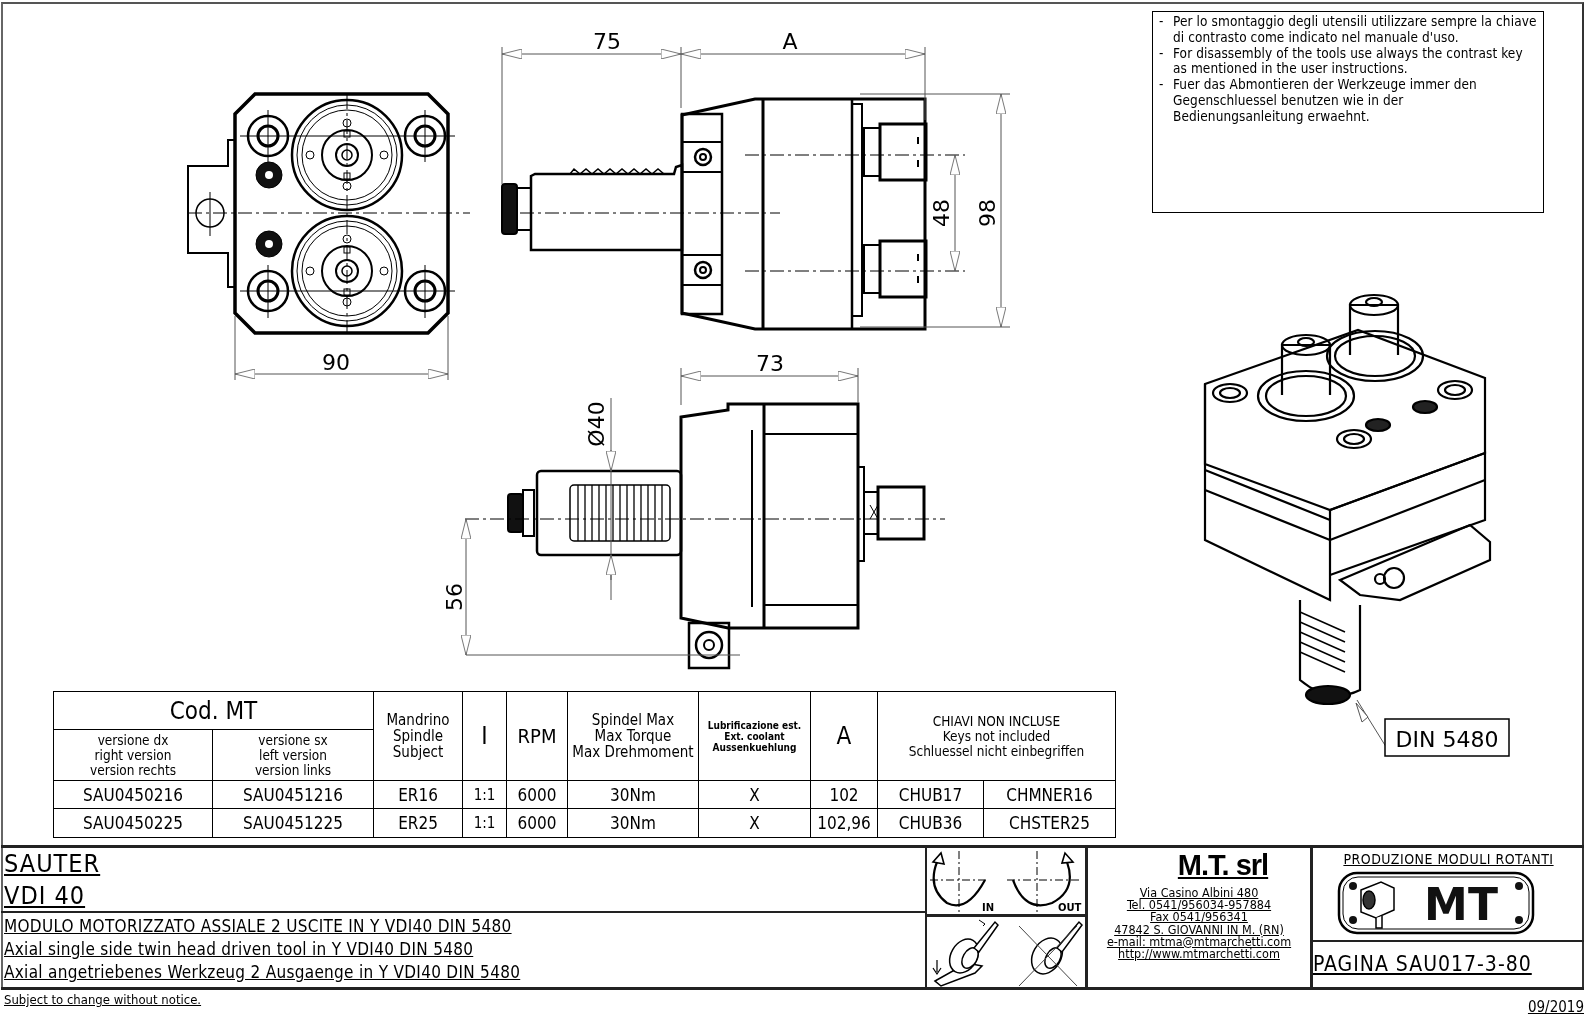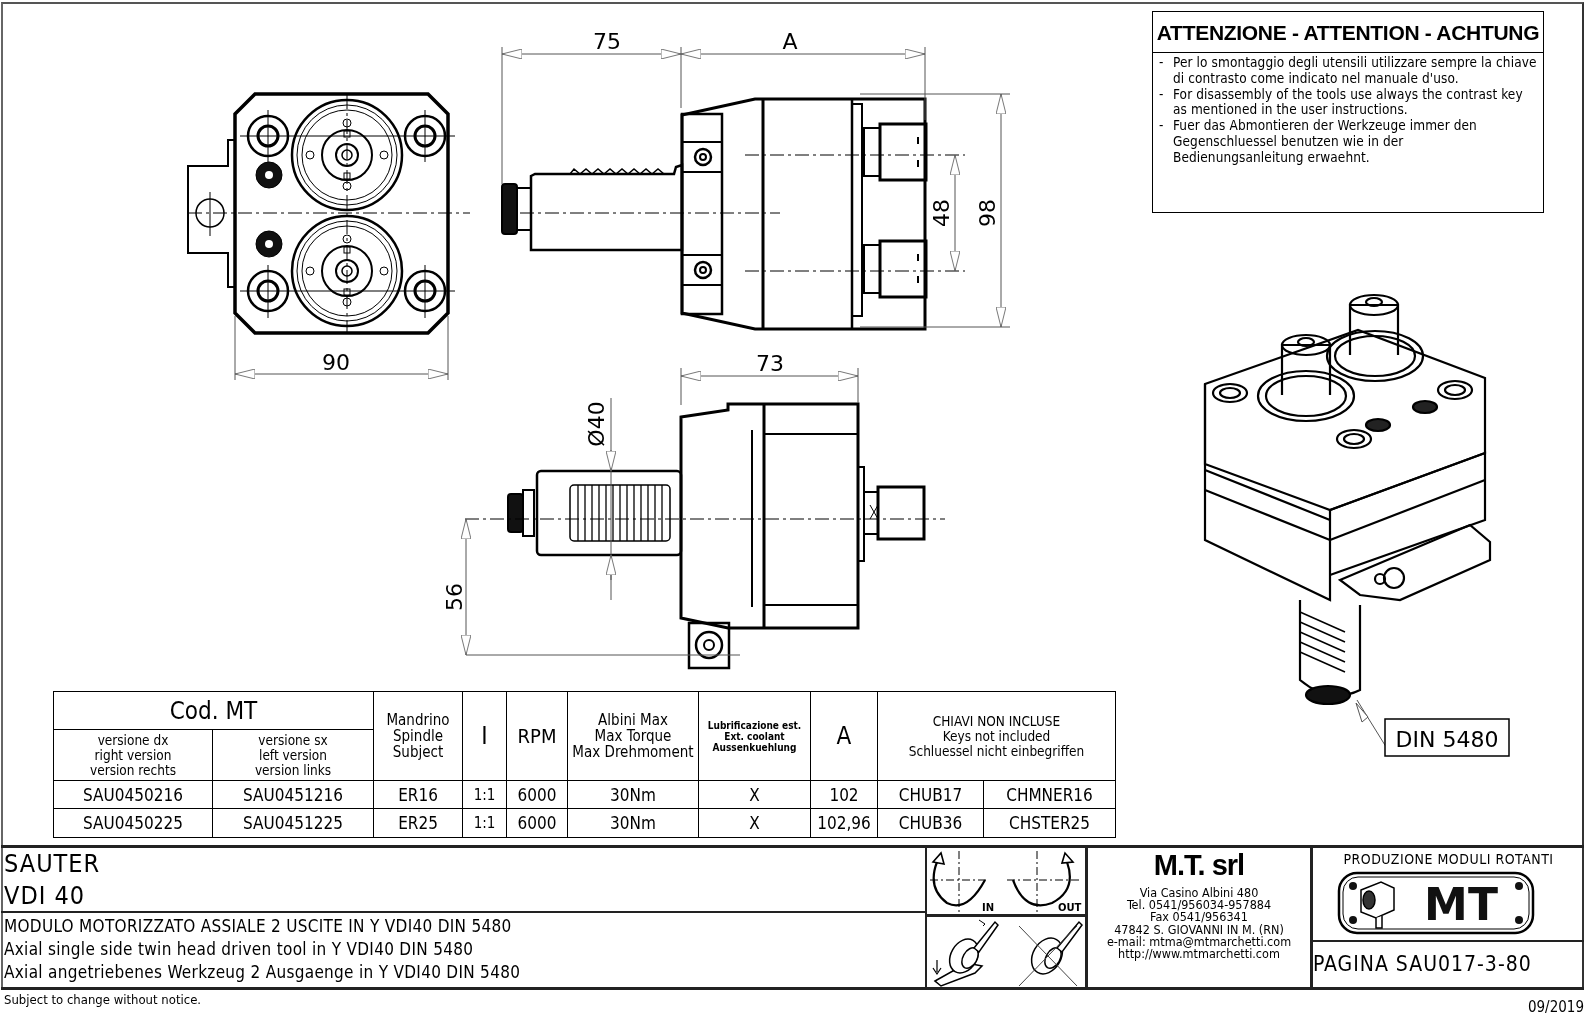--- a/index.html
+++ b/index.html
@@ -22,21 +22,21 @@
   table.spec .big { font-size:24px; }
   table.spec .med { font-size:15px; line-height:16px; }
   table.spec .sm { font-size:13.5px; line-height:15px; }
   table.spec .xs { font-size:10px; line-height:11px; font-weight:bold; }
   table.spec .val { font-size:17px; }
   
   #tb-top { left:1px; top:845px; width:1583px; height:3px; background:#222; }
   #tb-bottom { left:1px; top:987px; width:1583px; height:3px; background:#222; }
   .hline { position:absolute; height:2px; background:#222; }
   .vline { position:absolute; width:3px; background:#222; }
-  .tb-text { position:absolute; white-space:nowrap; }
+  .tb-text { position:absolute; white-space:nowrap;text-decoration:underline; }
   #mt-addr { font-size:12.5px; line-height:12.2px; text-align:center; }
 </style>
 </head>
 <body>
 
 <div id="frame"></div>
 
 <svg class="abs" style="left:0;top:0" width="1592" height="845">
   <defs>
     <marker id="arr" viewBox="0 0 20 10" refX="20" refY="5" markerWidth="20" markerHeight="10" orient="auto-start-reverse" markerUnits="userSpaceOnUse">
@@ -250,21 +250,20 @@
     <g stroke="#555" stroke-width="1">
       <line x1="1357" y1="700" x2="1388" y2="750"></line>
     </g>
     <path d="M1356,703 L1362,722 L1368,717 Z" fill="#fff" stroke="#555" stroke-width="1"></path>
     <rect x="1385" y="719" width="124" height="37" stroke="#000" stroke-width="1.5" fill="#fff"></rect>
     <text x="1447" y="747" font-size="22" fill="#000" stroke="none" text-anchor="middle">DIN 5480</text>
   </g>
 </svg>
 
 <div id="warn" class="abs">
-  <div class="title">ATTENZIONE - ATTENTION - ACHTUNG</div>
   <div class="body">
     <div class="li">
         <span class="dash">-</span>
         <span>Per lo smontaggio degli utensili utilizzare sempre la chiave di contrasto come indicato nel manuale d'uso.</span>
       </div>
     <div class="li">
         <span class="dash">-</span>
         <span>For disassembly of the tools use always the contrast key as mentioned in the user instructions.</span>
       </div>
     <div class="li">
@@ -291,21 +290,21 @@
       <tr style="height:38px">
     <td colspan="2" class="big">Cod. MT</td>
     <td rowspan="2" class="med">
       <div>Mandrino</div>
           <div>Spindle</div>
           <div>Subject</div>
     </td>
     <td rowspan="2" class="big">I</td>
     <td rowspan="2" class="val" style="font-size:20px">RPM</td>
     <td rowspan="2" class="med">
-      <div>Albini Max</div>
+      <div>Spindel Max</div>
           <div>Max Torque</div>
           <div>Max Drehmoment</div>
     </td>
     <td rowspan="2" class="xs">
       <div>Lubrificazione est.</div>
           <div>Ext. coolant</div>
           <div>Aussenkuehlung</div>
     </td>
     <td rowspan="2" class="big">A</td>
     <td rowspan="2" colspan="2" class="sm">
@@ -393,21 +392,21 @@
   </g>
   <g fill="#fff" stroke="#000" stroke-width="1.5">
     <ellipse cx="120" cy="108" rx="14" ry="19" transform="rotate(30 120 108)"></ellipse>
     <ellipse cx="126" cy="110" rx="7" ry="11" transform="rotate(30 126 110)"></ellipse>
     <path d="M130,100 L152,74 L155,77 L135,104 Z"></path>
     <line x1="92" y1="78" x2="150" y2="138" stroke="#444" stroke-width="1"></line>
     <line x1="92" y1="138" x2="150" y2="78" stroke="#444" stroke-width="1"></line>
   </g>
 </svg>
 
-<div class="tb-text" style="left:1088px;top:849px;width:222px;text-align:center;font-family:'Liberation Sans',sans-serif;font-weight:bold;font-size:29px;letter-spacing:-1px;">M.T. srl</div>
+<div class="tb-text" style="left:1088px;top:849px;width:222px;text-align:center;font-family:'Liberation Sans',sans-serif;font-weight:bold;font-size:29px;letter-spacing:-1px;padding-left:24px;">M.T. srl</div>
 <div id="mt-addr" class="tb-text" style="left:1088px;top:887px;width:222px;">
   <div>Via Casino Albini 480</div>
   <div>Tel. 0541/956034-957884</div>
   <div>Fax 0541/956341</div>
   <div>47842 S. GIOVANNI IN M. (RN)</div>
   <div>e-mail: mtma@mtmarchetti.com</div>
   <div>http://www.mtmarchetti.com</div>
 </div>
 
 <div class="tb-text" style="left:1313px;top:851px;width:271px;text-align:center;font-size:14px;letter-spacing:0.5px;">PRODUZIONE MODULI ROTANTI</div>

